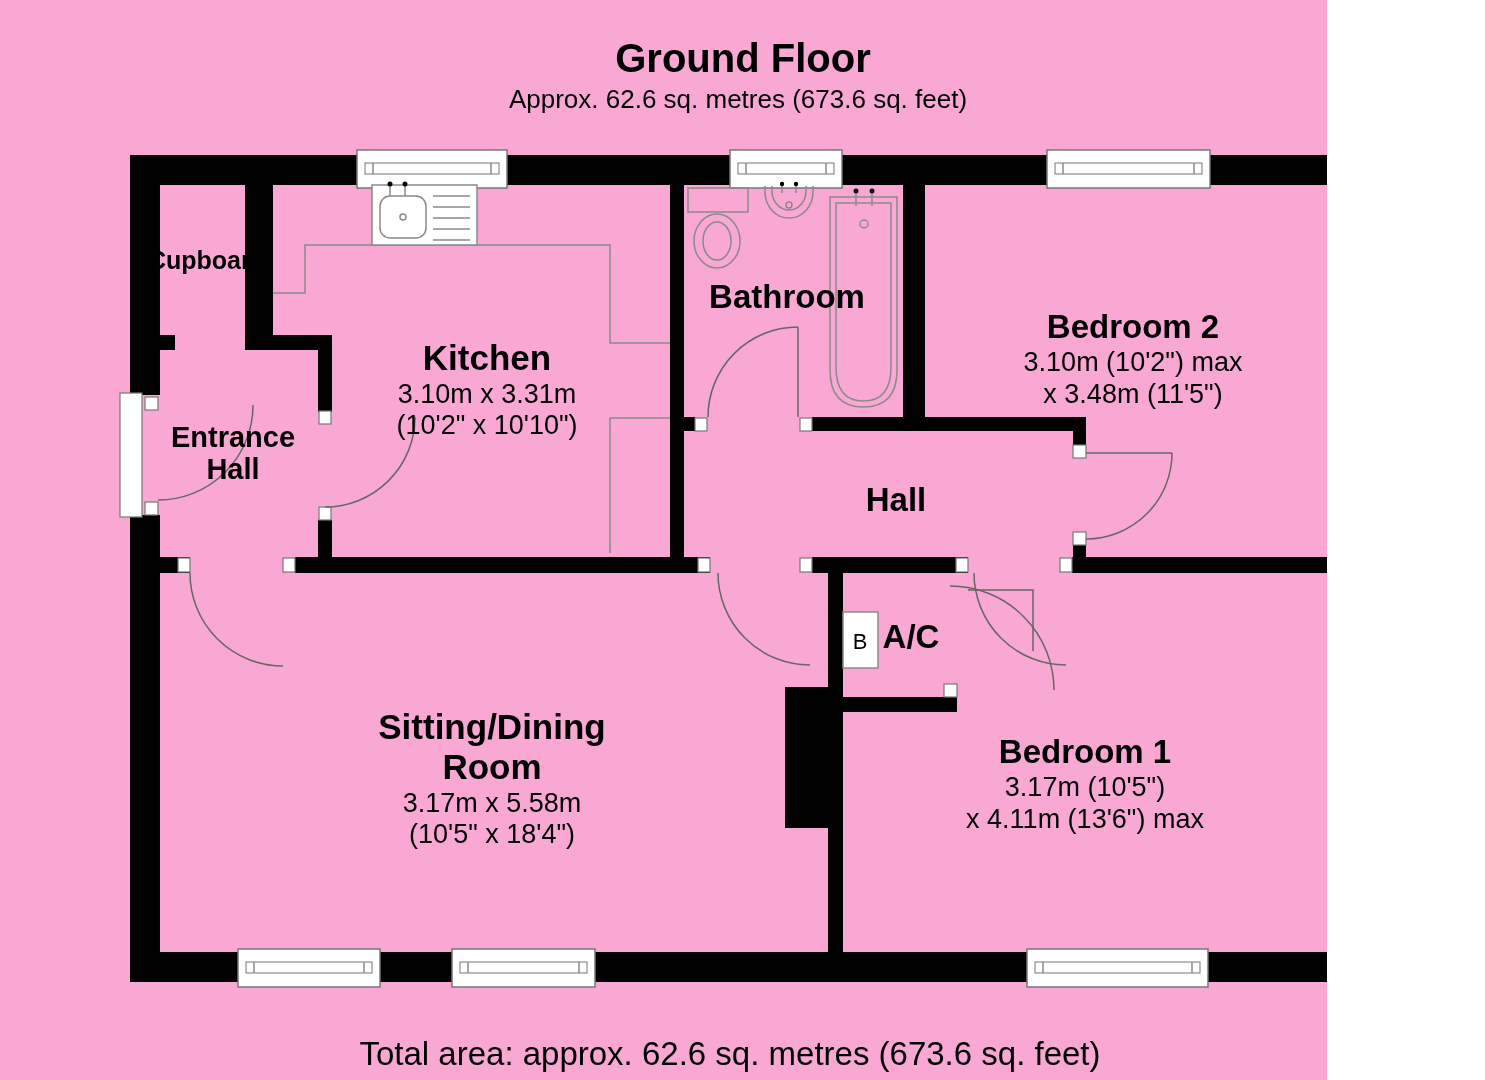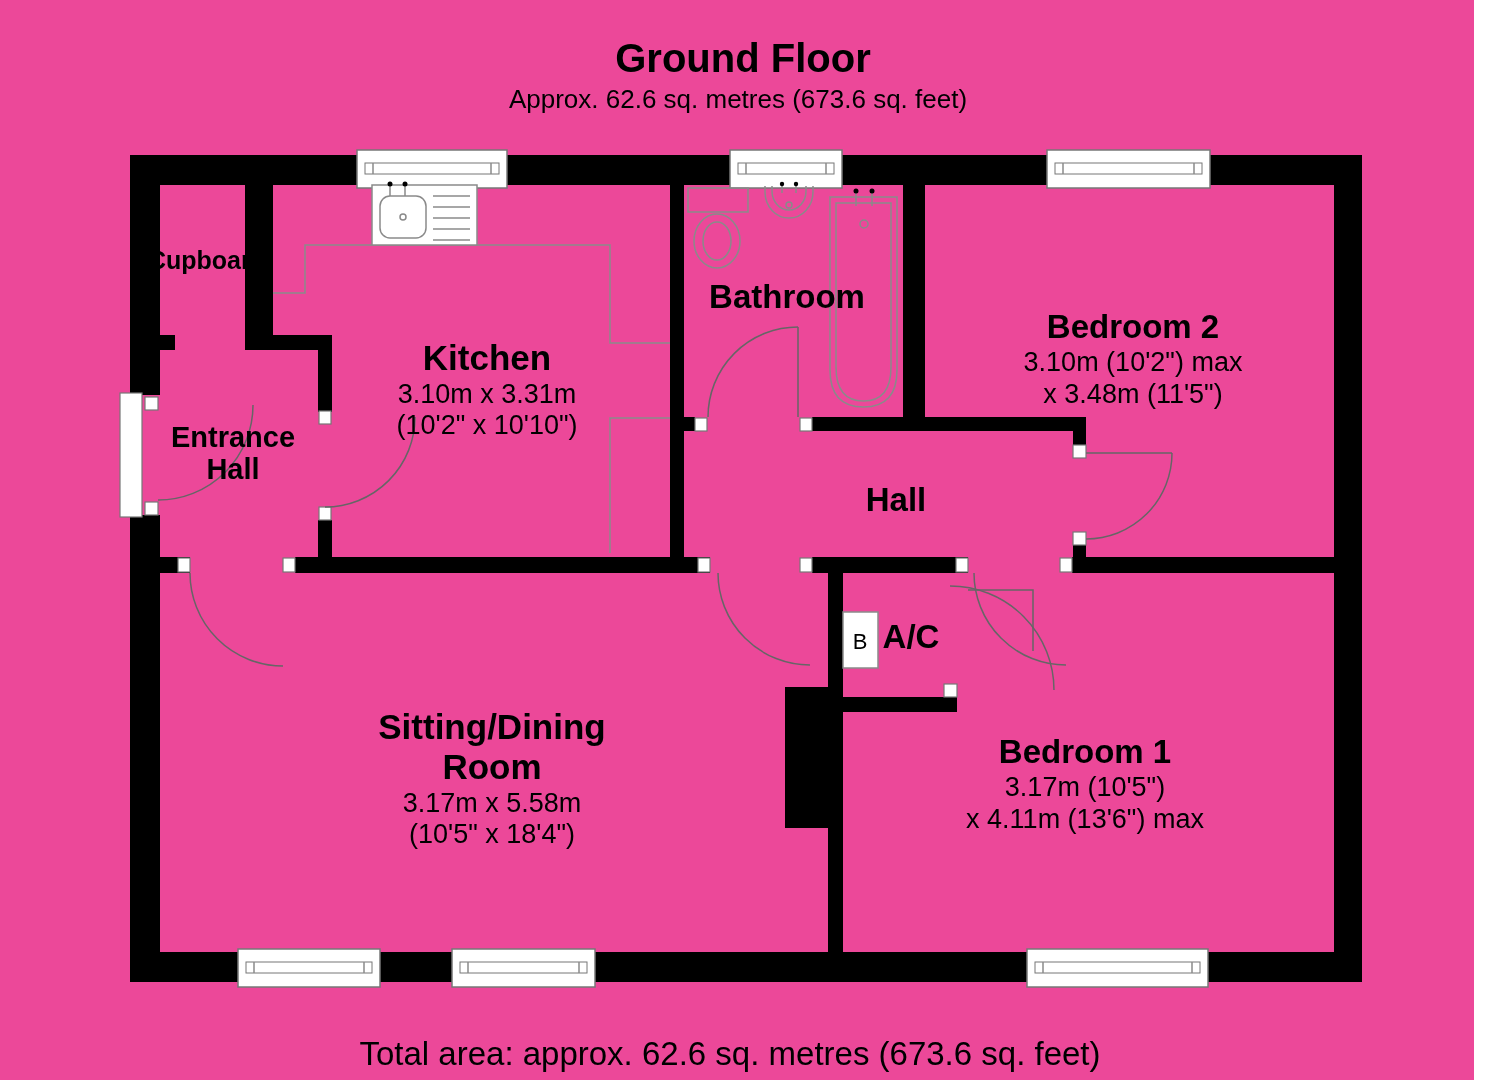--- a/index.html
+++ b/index.html
@@ -1,16 +1,16 @@
 <!DOCTYPE html>
 <html><head>
 <meta charset="utf-8">
 <style>
   html,body{margin:0;padding:0;background:#ffffff;}
-  .canvas{position:relative;width:1474px;height:1080px;background:#ec4899;overflow:hidden;
+  .canvas{position:relative;width:1327px;height:1080px;background:#f9a8d4;overflow:hidden;
           font-family:"Liberation Sans","DejaVu Sans",sans-serif;}
   svg{position:absolute;left:0;top:0;}
   text{fill:#000;}
   .t-title{font-size:40px;font-weight:bold;}
   .t-sub{font-size:26px;}
   .t-room{font-size:33px;font-weight:bold;}
   .t-room-lg{font-size:35px;font-weight:bold;}
   .t-room-md{font-size:29px;font-weight:bold;}
   .t-room-sm{font-size:25px;font-weight:bold;}
   .t-dim{font-size:27px;}

